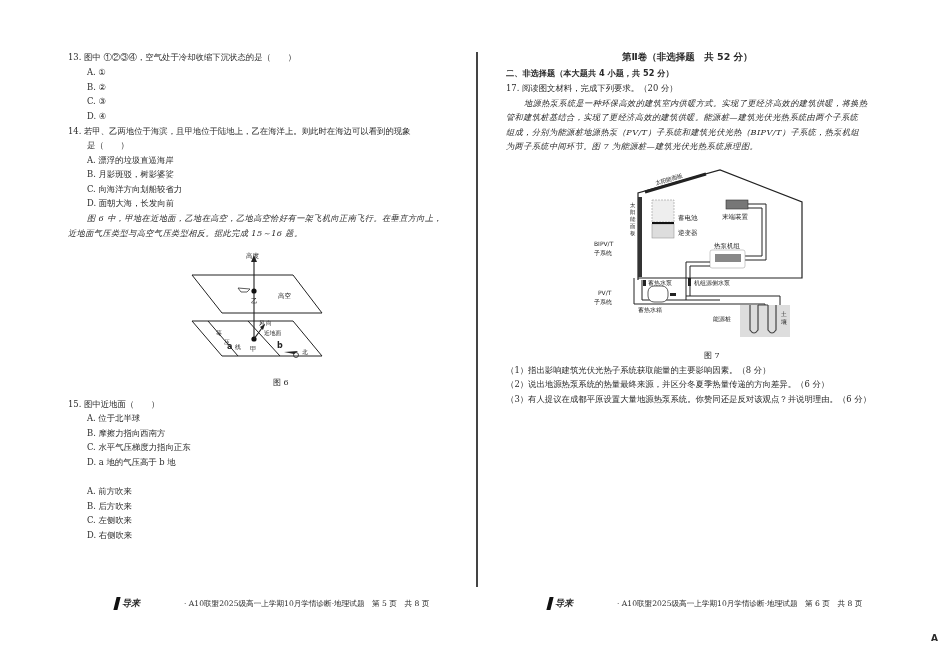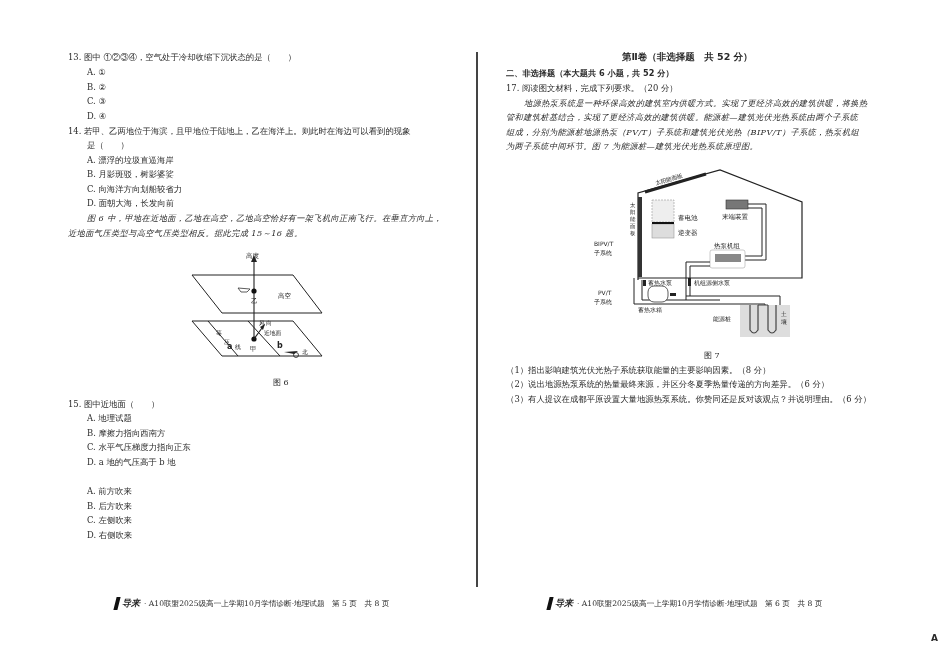--- a/index.html
+++ b/index.html
@@ -11,21 +11,21 @@
   .left-page { left: 0; width: 493px; }
   .right-page { left: 478px; width: 472px; }
   .divider { position: absolute; left: 476px; top: 52px; width: 1.5px; height: 535px; background: #444; }
   .line { position: absolute; font-size: 8.4px; line-height: 12px; white-space: nowrap; }
   .q { left: 68px; }
   .opt { left: 87px; }
   .para { font-size: 8.2px; letter-spacing: 0.4px; font-style: italic; }
   .bold { font-weight: bold; font-family: "DejaVu Sans", "Liberation Sans", sans-serif; }
   .section-title { font-size: 9.5px; font-weight: bold; font-family: "DejaVu Sans", sans-serif; }
   .caption { font-size: 8px; margin-left: 26px; }
-  .footer { position: absolute; top: 597px; font-size: 7.6px; white-space: nowrap; display: flex; align-items: center; }
+  .footer { position: absolute; top: 597px; font-size: 7.6px; white-space: nowrap; display: flex; align-items: center; gap: 40px; }
   .logo { display: inline-flex; align-items: center; margin-right: 4px; }
   .logo-bar { width: 4px; height: 13px; background: #111; transform: skewX(-14deg); margin-right: 3px; }
   .logo-text { font-size: 9px; font-style: italic; font-weight: bold; }
   .corner-mark { position: absolute; left: 931px; top: 633px; font-size: 9px; font-weight: bold; font-family: "DejaVu Sans", sans-serif; }
   .fig { position: absolute; }
   .fig text { font-family: "DejaVu Sans", "Liberation Sans", sans-serif; fill: #222; }
 </style>
 </head>
 <body>
 
@@ -77,21 +77,21 @@
     <text x="36" y="87" font-size="5.8">等</text>
     <text x="44" y="96" font-size="5.8">压</text>
     <text x="55" y="101" font-size="5.8">线</text>
     <text x="47" y="101" font-size="8" font-weight="bold">a</text>
     <text x="97" y="100" font-size="8" font-weight="bold">b</text>
     <text x="122" y="106" font-size="5.8">北</text>
   </svg>
   <div class="line caption" style="top:377px; left:247px">图 6</div>
 
   <div class="line q" style="top:398px">15.  图中近地面（　　）</div>
-  <div class="line opt" style="top:412px">A.  地理试题</div>
+  <div class="line opt" style="top:412px">A.  位于北半球</div>
   <div class="line opt" style="top:427px">B.  摩擦力指向西南方</div>
   <div class="line opt" style="top:441px">C.  水平气压梯度力指向正东</div>
   <div class="line opt" style="top:456px">D.  a 地的气压高于 b 地</div>
 
   <div class="line opt" style="top:485px">A.  前方吹来</div>
   <div class="line opt" style="top:500px">B.  后方吹来</div>
   <div class="line opt" style="top:514px">C.  左侧吹来</div>
   <div class="line opt" style="top:529px">D.  右侧吹来</div>
 
   <div class="footer" style="left:115px">
@@ -100,21 +100,21 @@
       <span class="logo-text">导来</span>
     </span>
     <span>·  A10联盟2025级高一上学期10月学情诊断·地理试题　第 5 页　共 8 页</span>
   </div>
 </div>
 
 <div class="divider"></div>
 
 <div class="page right-page">
   <div class="line section-title" style="top:51px; left:144px">第Ⅱ卷（非选择题　共 52 分）</div>
-  <div class="line bold" style="top:67px; left:28px; font-size:8.2px">二、非选择题（本大题共 6 小题，共 52 分）</div>
+  <div class="line bold" style="top:67px; left:28px; font-size:8.2px">二、非选择题（本大题共 4 小题，共 52 分）</div>
   <div class="line" style="top:82px; left:28px">17.  阅读图文材料，完成下列要求。（20 分）</div>
   <div class="line para" style="top:97px; left:46px">地源热泵系统是一种环保高效的建筑室内供暖方式。实现了更经济高效的建筑供暖，将换热</div>
   <div class="line para" style="top:126px; left:28px">组成，分别为能源桩地源热泵（PV/T）子系统和建筑光伏光热（BIPV/T）子系统，热泵机组</div>
   <div class="line para" style="top:111px; left:28px">管和建筑桩基结合，实现了更经济高效的建筑供暖。能源桩—建筑光伏光热系统由两个子系统</div>
   <div class="line para" style="top:140px; left:28px">为两子系统中间环节。图 7 为能源桩—建筑光伏光热系统原理图。</div>
 
   <svg class="fig" style="left:112px; top:162px" width="240" height="180" viewBox="0 0 240 180">
 
     <polyline points="48,118 48,31 130,8 212,40 212,116 48,116" fill="none" stroke="#222" stroke-width="1.2"></polyline>
 

